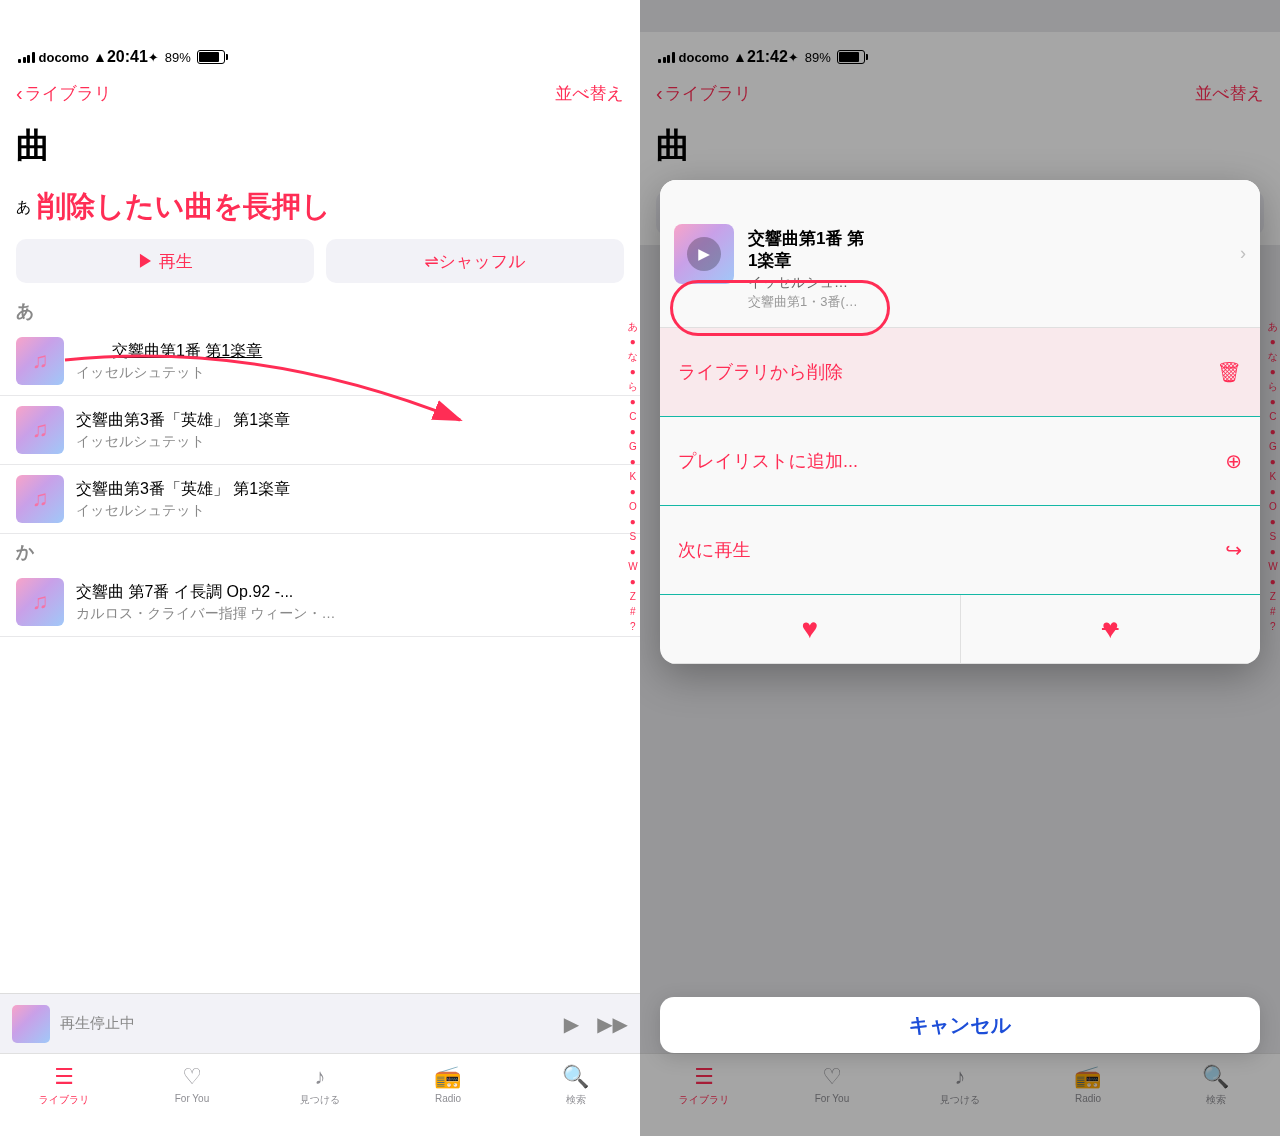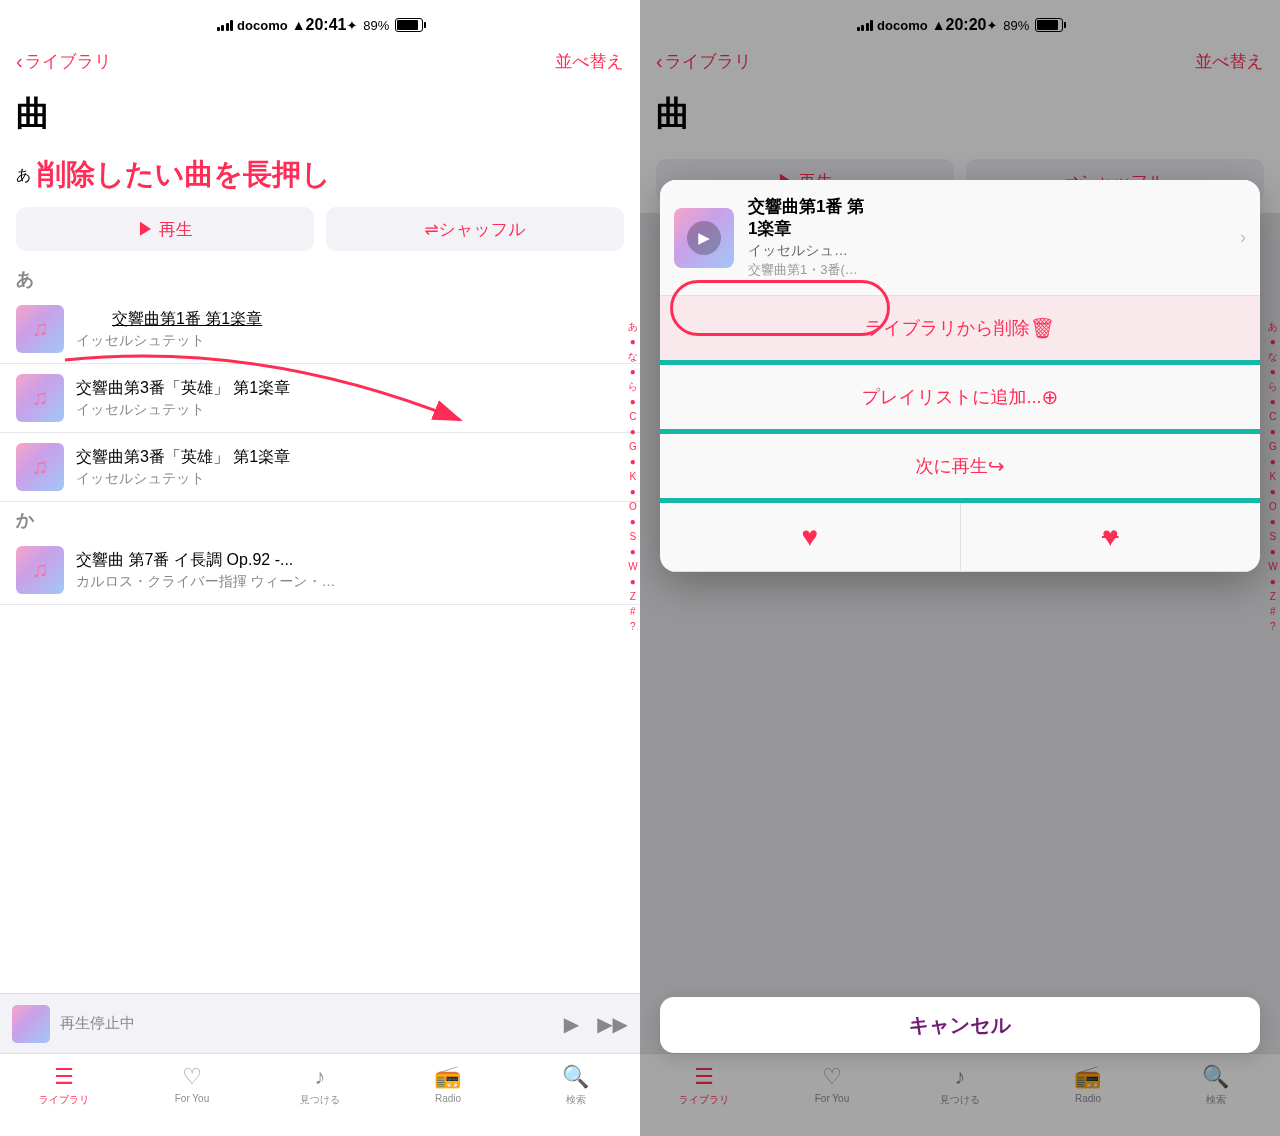--- a/index.html
+++ b/index.html
@@ -22,25 +22,26 @@
       position: relative;
       overflow: hidden;
     }
     .panel-right {
       background: #e8e8ec;
     }
 
     
     .status-bar {
       display: flex;
-      justify-content: center;
+      justify-content: flex-start;
       align-items: center;
       padding: 10px 18px 4px;
       height: 44px;
       background: #fff;
+      margin-top: 32px;
     }
     .panel-right .status-bar { background: transparent; }
     .status-left { display: flex; align-items: center; gap: 4px; font-size: 13px; font-weight: 600; }
     .status-center { font-size: 16px; font-weight: 600; }
     .status-right { display: flex; align-items: center; gap: 6px; font-size: 13px; }
     .signal-bars { display: flex; align-items: flex-end; gap: 1.5px; }
     .bar { width: 3px; background: #000; border-radius: 1px; }
     .bar1 { height: 4px; }
     .bar2 { height: 6px; }
     .bar3 { height: 8px; }
@@ -221,30 +222,30 @@
       width: 60px; height: 60px; border-radius: 8px;
       background: linear-gradient(135deg, #f8a4c8 0%, #c9a0e8 40%, #a0c8f8 100%);
       display: flex; align-items: center; justify-content: center;
       flex-shrink: 0;
     }
     .context-play-btn {
       width: 34px; height: 34px; background: rgba(0,0,0,0.25);
       border-radius: 50%; display: flex; align-items: center; justify-content: center;
       color: #fff; font-size: 15px;
     }
-    .context-song-info { flex: 1; }
+    .context-song-info { flex: 1; margin-top: 32px; }
     .context-song-title { font-size: 17px; font-weight: 700; color: #000; line-height: 1.3; }
     .context-song-artist { font-size: 14px; color: #666; margin-top: 2px; }
     .context-song-album { font-size: 13px; color: #999; margin-top: 1px; }
     .context-chevron { color: #c0c0c0; font-size: 18px; }
 
     .context-action {
-      display: flex; align-items: center; justify-content: center;
-      padding: 20px 18px;
-      border-bottom: 5px solid #14b8a6;
+      display: flex; align-items: center; justify-content: space-between;
+      padding: 32px 18px;
+      border-bottom: 1px solid #14b8a6;
       cursor: pointer;
     }
     .context-action.highlighted { background: rgba(255,45,85,0.08); }
     .context-action-label { font-size: 18px; color: #ff2d55; }
     .context-action.highlighted .context-action-label { font-weight: 500; }
     .context-action-icon { font-size: 20px; color: #ff2d55; }
 
     .context-action-row-2col {
       display: flex;
       border-bottom: 1px solid #e0e0e0;
@@ -264,21 +265,21 @@
       left: 20px;
       right: 20px;
       height: 56px;
       background: #fff;
       border-radius: 14px;
       z-index: 20;
       display: flex; align-items: center; justify-content: center;
       cursor: pointer;
       box-shadow: 0 4px 20px rgba(0,0,0,0.15);
     }
-    .cancel-label { font-size: 20px; font-weight: 600; color: #701a75; }
+    .cancel-label { font-size: 20px; font-weight: 600; color: #1d4ed8; }
 
     
     .delete-highlight {
       position: absolute;
       top: 280px;
       left: 30px;
       width: 220px;
       height: 56px;
       border: 3px solid #ff2d55;
       border-radius: 28px;
@@ -467,21 +468,21 @@
       <div class="status-left">
         <div class="signal-bars">
           <div class="bar bar1"></div>
           <div class="bar bar2"></div>
           <div class="bar bar3"></div>
           <div class="bar bar4"></div>
         </div>
         <span>docomo</span>
         <span class="wifi-icon">▲</span>
       </div>
-      <div class="status-center">20:20</div>
+      <div class="status-center">21:42</div>
       <div class="status-right">
         <span class="bt-icon">✦</span>
         <span>89%</span>
         <div class="battery-icon">
           <div class="battery-fill"></div>
         </div>
       </div>
     </div>
 
     <div class="nav-bar">

